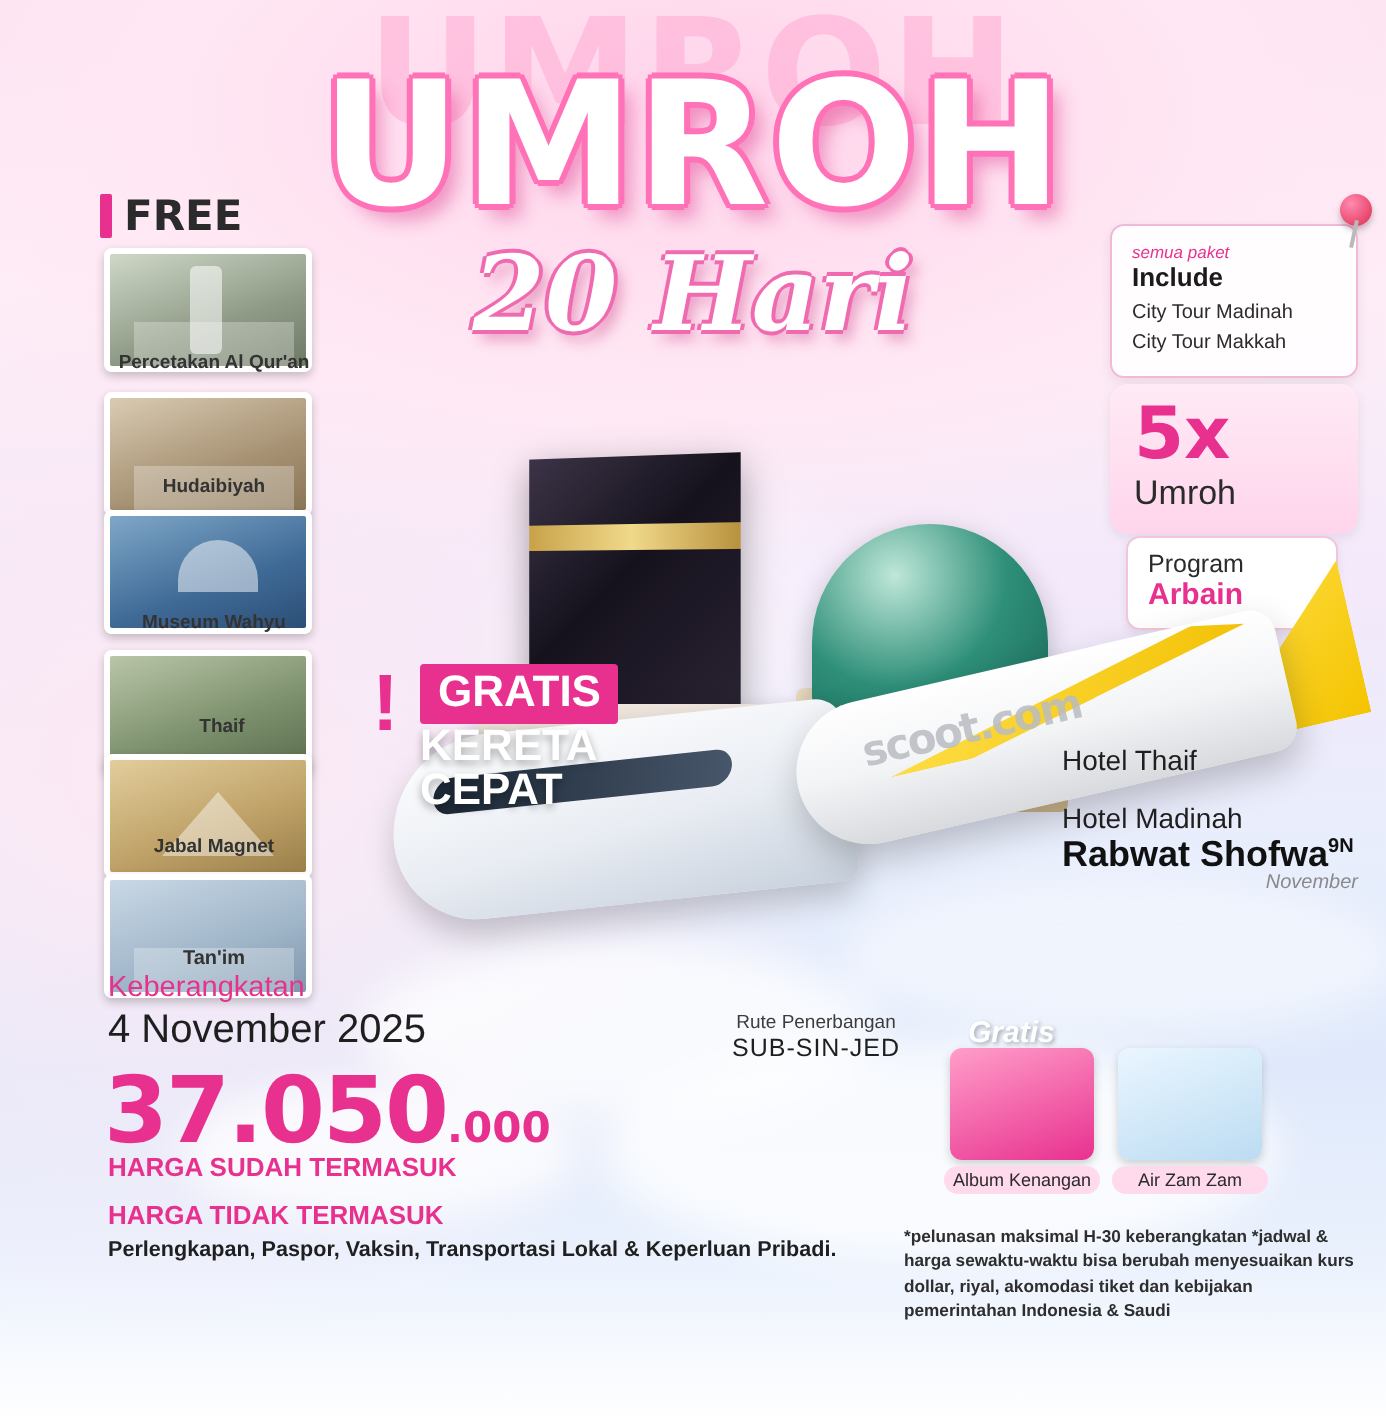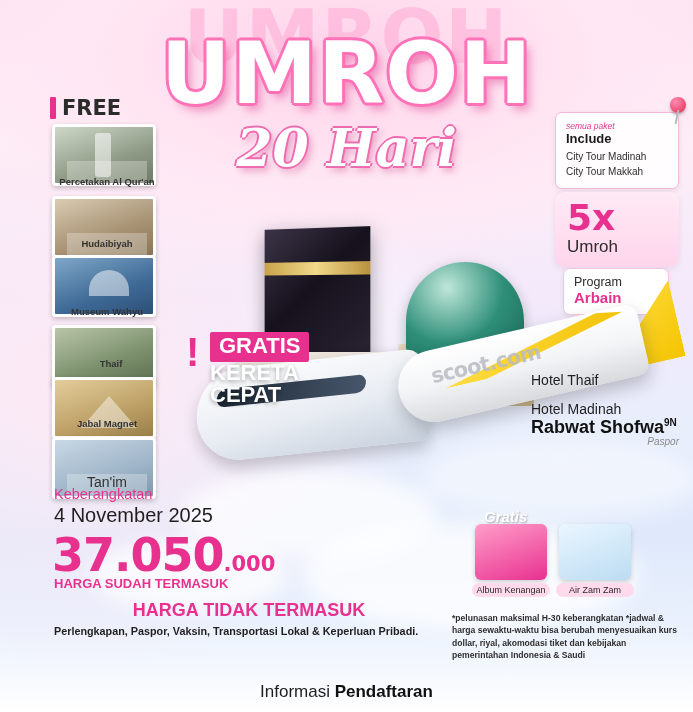--- a/index.html
+++ b/index.html
@@ -273,21 +273,21 @@
   }
   .g-album { left: 472px; top: 524px; }
   .g-album .img { background: linear-gradient(160deg,#ff9ec9,#e8318f); }
   .g-zam { left: 556px; top: 524px; }
   .g-zam .img { background: linear-gradient(160deg,#eaf6ff,#bcdcf2); }
 
   
   .inc-block { position: absolute; left: 54px; top: 576px; width: 390px; }
   .inc-block .hd { font-size: 13px; font-weight: bold; color: #e8318f; }
   .inc-block .bd { font-size: 10.8px; font-weight: bold; color: #1f1f1f; line-height: 1.5; margin-top: 2px;}
-  .inc-block .hd2 { font-size: 18px; font-weight: bold; color: #e8318f; margin-top: 9px; text-align: center;}
+  .inc-block .hd2 { font-size: 13px; font-weight: bold; color: #e8318f; margin-top: 9px;}
 
   .note {
     position: absolute; left: 452px; top: 612px; width: 226px;
     font-size: 8.6px; color: #2e2e2e; line-height: 1.45; font-weight: bold;
   }
 
   .footer {
     position: absolute; left: 0; right: 0; bottom: 10px; text-align: center;
     font-size: 17px; color: #1f1f1f;
   }
@@ -334,21 +334,21 @@
   <div style="position:absolute;left:56px;top:358px;width:110px;text-align:center;font-size:9.5px;font-weight:bold;color:#333;">Thaif</div>
 
   <div class="thumb t5">
     <div class="pyr"></div>
   </div>
   <div style="position:absolute;left:52px;top:418px;width:110px;text-align:center;font-size:9.5px;font-weight:bold;color:#333;">Jabal Magnet</div>
 
   <div class="thumb t6">
     <div class="shape-b"></div>
   </div>
-  <div style="position:absolute;left:52px;top:474px;width:110px;text-align:center;font-size:14px;font-weight:normal;color:#333;">Tan'im</div>
+  <div style="position:absolute;left:52px;top:474px;width:110px;text-align:center;font-size:10px;font-weight:bold;color:#333;">Tan'im</div>
 
   <div class="include-box">
     <div class="pin"></div>
     <div class="semua">semua paket</div>
     <div class="inc">Include</div>
     <div class="row">City Tour Madinah</div>
     <div class="row">City Tour Makkah</div>
   </div>
 
   <div class="umroh5">
@@ -379,32 +379,36 @@
     <div class="l2">CEPAT</div>
   </div>
 
   <div class="hotels">
     <div class="h-label">Hotel Thaif</div>
     <div class="gap"></div>
     <div class="h-label">Hotel Madinah</div>
     <div class="h-name">
       <span>Rabwat Shofwa</span><sup>9N</sup>
     </div>
-    <div class="setaraf">Paspor</div>
+    <div class="setaraf">November</div>
   </div>
 
   <div class="dep">
     <div class="k">Keberangkatan</div>
     <div class="d">4 November 2025</div>
   </div>
 
   <div class="price">
     <span>37.050</span><span class="dec">.000</span>
   </div>
 
+  <div class="route">
+    <div class="r1">Rute Penerbangan</div>
+    <div class="r2">SUB-SIN-JED</div>
+  </div>
 
   <div class="gratis2">
     <div class="ttl">Gratis</div>
   </div>
   <div class="gift g-zam">
     <div class="img"></div>
     <div class="cap2">Air Zam Zam</div>
   </div>
   <div class="gift g-album">
     <div class="img"></div>
@@ -412,17 +416,14 @@
   </div>
 
   <div class="inc-block">
     <div class="hd">HARGA SUDAH TERMASUK</div>
     <div class="hd2">HARGA TIDAK TERMASUK</div>
     <div class="bd">Perlengkapan, Paspor, Vaksin, Transportasi Lokal &amp; Keperluan Pribadi.</div>
   </div>
 
   <div class="note">*pelunasan maksimal H-30 keberangkatan *jadwal &amp; harga sewaktu-waktu bisa berubah menyesuaikan kurs dollar, riyal, akomodasi tiket dan kebijakan pemerintahan Indonesia &amp; Saudi</div>
 
-  <div class="footer">
-    <span>Informasi </span><b>Pendaftaran</b>
-  </div>
 
 </div>
 
 </body></html>

